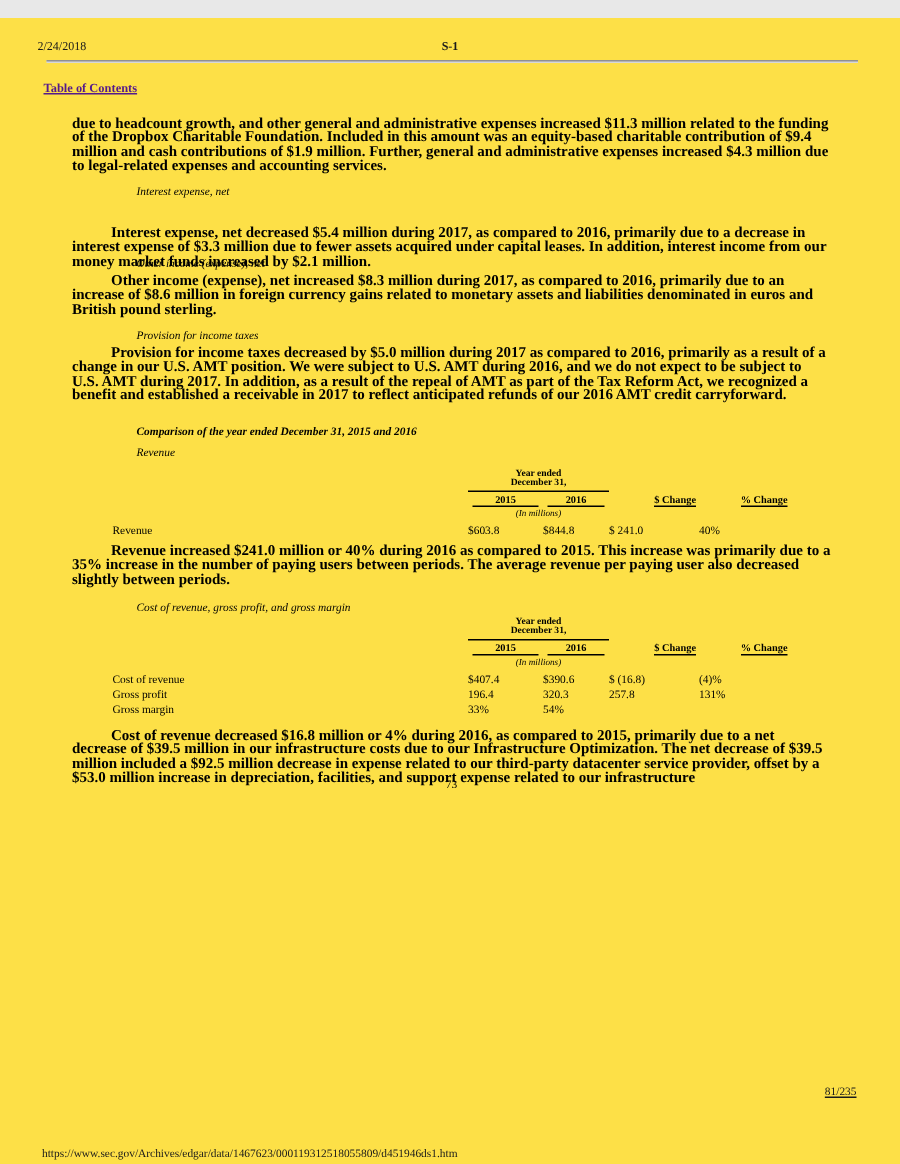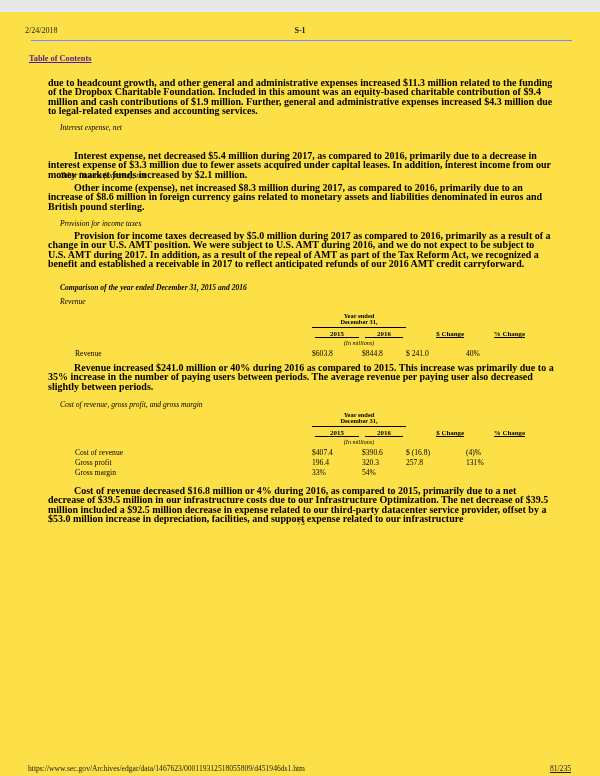--- a/index.html
+++ b/index.html
@@ -8,29 +8,29 @@
   .page {
     position:relative; width:600px; height:776px; margin:12px auto;
     background:#fde047; color:#000; overflow:hidden;
   }
   
   .hdr-date { position:absolute; top:14px; left:25px; font-size:8px; color:#1a1a1a; }
   .hdr-title { position:absolute; top:14px; left:0; width:100%; text-align:center; font-size:8px; color:#1a1a1a;font-weight:bold; }
   .hdr-rule { position:absolute; top:28px; left:31px; width:541px; height:2px;
               background:#d7d7d7; border-top:1px solid #909090; }
   .ftr-url { position:absolute; top:752px; left:28px; font-size:7.6px; color:#1a1a1a; }
-  .ftr-page { position:absolute; top:752px; right:29px; font-size:7.6px; color:#1a1a1a;text-decoration:underline; }
+  .ftr-page { position:absolute; top:711px; right:29px; font-size:7.6px; color:#1a1a1a;text-decoration:underline; }
   
   .toc { position:absolute; top:42px; left:29px; font-size:8.3px; font-weight:bold;
          color:#551A8B; }
   
   .content { position:absolute; left:48px; top:0; width:506px; height:776px; }
   .para { position:absolute; left:0; width:506px; font-size:10px; line-height:9.4px; text-align:left;font-weight:bold; }
   .indent { text-indent:26px; }
-  .subhead { position:absolute; left:12px; font-size:7.6px; font-style:italic; white-space:nowrap; }
+  .subhead { position:absolute; left:43px; font-size:7.6px; font-style:italic; white-space:nowrap; }
   .subhead.bold { font-weight:bold; }
   .docpage-num { position:absolute; left:0; width:506px; top:506px; text-align:center; font-size:7.6px; }
   
   .fin-table { position:absolute; left:27px; width:452px; border-collapse:collapse;
                font-size:7.6px; table-layout:fixed; }
   .fin-table td { padding:0; vertical-align:bottom; overflow:visible; white-space:nowrap; }
   .t-span td.t-span { text-align:center; font-weight:bold; font-size:6.4px; line-height:6px;
                       border-bottom:1px solid #000; padding-bottom:2px; }
   .t-cols td { text-align:center; font-weight:bold; font-size:6.9px; padding-top:1.5px; }
   .t-cols .t-year span { display:block; margin:0 3px; text-align:center; border-bottom:1px solid #000; padding-bottom:0.5px; }

